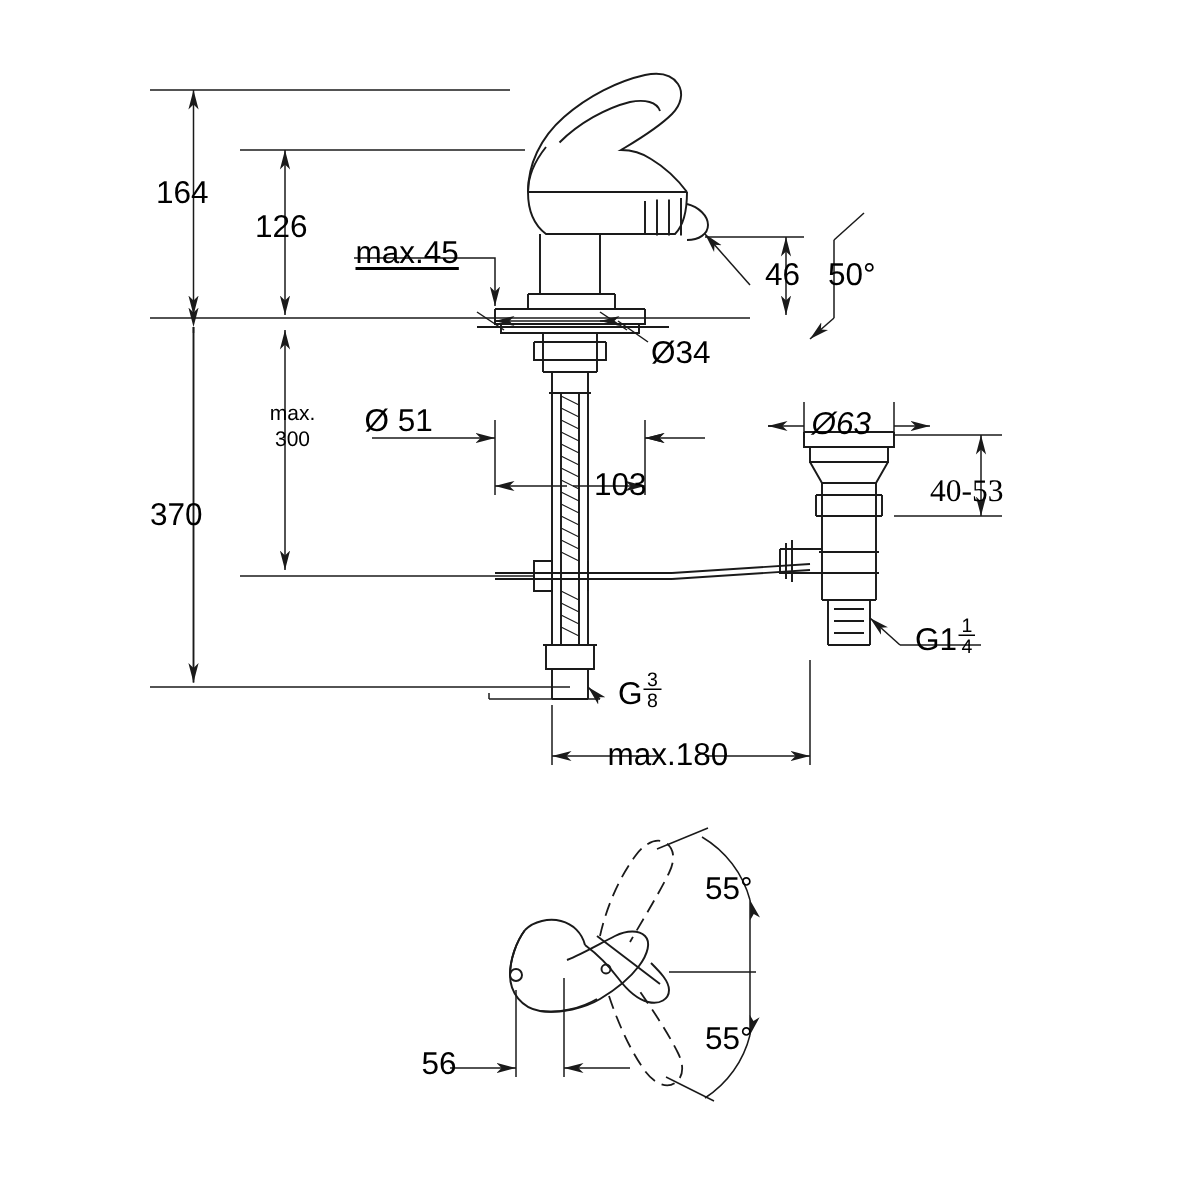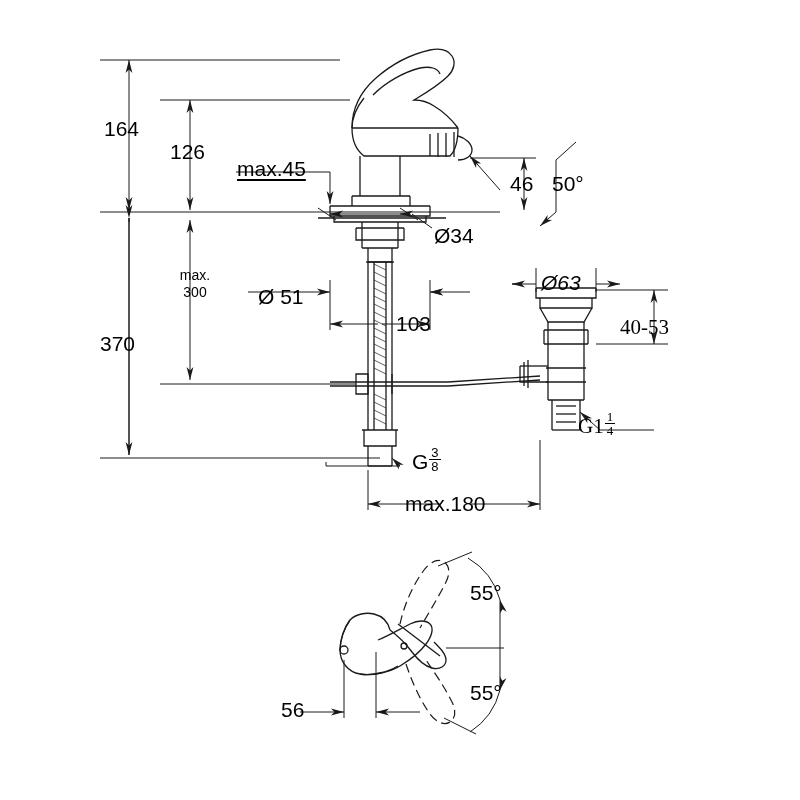--- a/index.html
+++ b/index.html
@@ -306,30 +306,30 @@
   <div class="dim-label" style="left:434px; top:225px;">Ø34</div>
   <div class="dim-label" style="left:510px; top:173px;">46</div>
   <div class="dim-label" style="left:552px; top:173px;">50°</div>
 
   <div class="dim-label" style="left:100px; top:333px;">370</div>
   <div class="stack" style="left:160px; top:267px; width:70px;">
     <span>max.</span><br>
     <span>300</span>
   </div>
 
-  <div class="dim-label" style="left:258px; top:270px;margin-top:16px;">Ø 51</div>
+  <div class="dim-label" style="left:243px; top:270px;">Ø 51</div>
   <div class="dim-label" style="left:396px; top:313px;text-align:center;">103</div>
   <div class="dim-label" style="left:541px; top:272px;font-style:italic;">Ø63</div>
   <div class="dim-label" style="left:620px; top:317px;font-family:Liberation Serif, serif;">40-53</div>
 
   <div class="dim-label" style="left:412px; top:446px;">
     <span>G</span><span class="frac"><span class="num">3</span><span class="den">8</span></span>
   </div>
 
-  <div class="dim-label" style="left:578px; top:410px;font-family:Liberation Serif, serif;">
+  <div class="dim-label" style="left:610px; top:410px;">
     <span>G1</span><span class="frac"><span class="num">1</span><span class="den">4</span></span>
   </div>
 
   <div class="dim-label" style="left:405px; top:493px;">max.180</div>
 
   <div class="dim-label" style="left:470px; top:582px;">55°</div>
   <div class="dim-label" style="left:470px; top:682px;">55°</div>
   <div class="dim-label" style="left:281px; top:699px;">56</div>
 
 </div>

